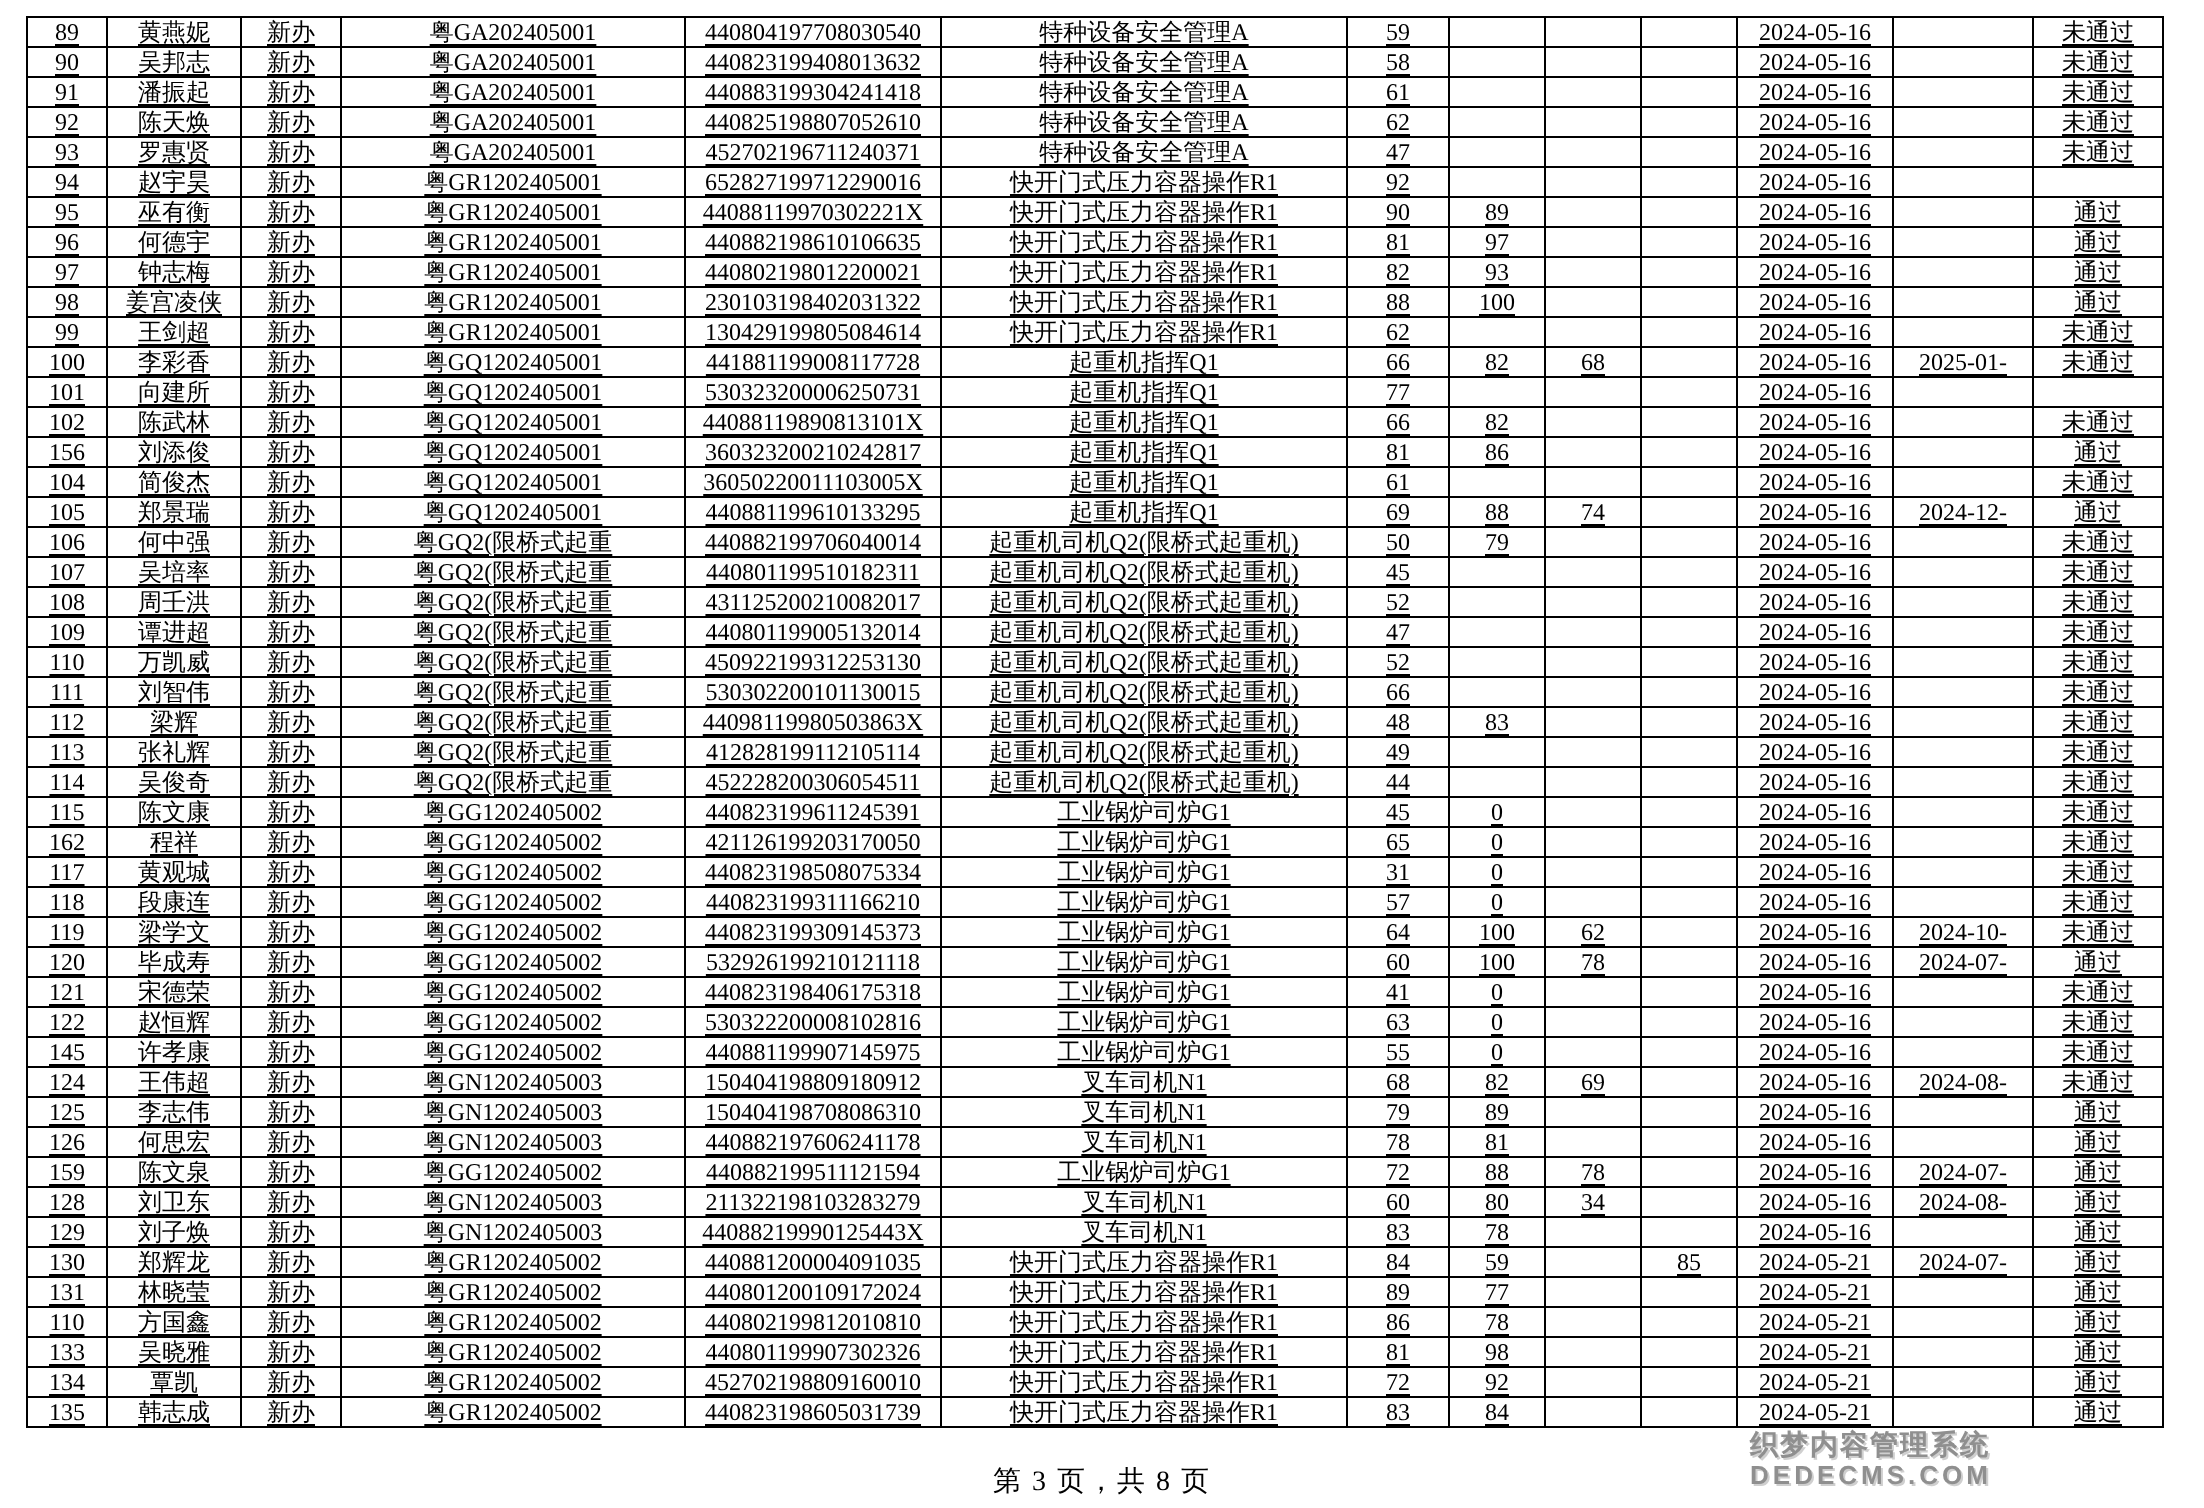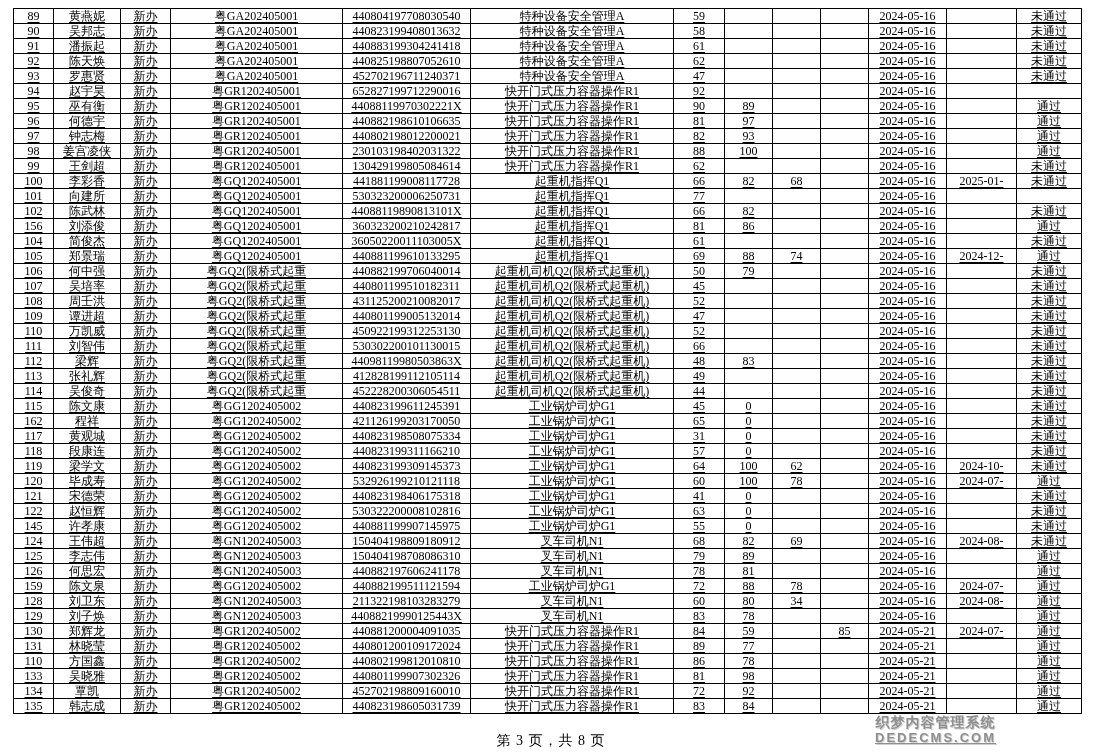--- a/index.html
+++ b/index.html
@@ -27,28 +27,28 @@
     text-decoration-thickness:1px;
     text-underline-offset:2px;
   }
   .page-footer{
     position:absolute;left:0;top:732px;width:1102px;
     text-align:center;font-size:14px;letter-spacing:1px;
     color:#000;
   }
   .watermark{
     position:absolute;right:6px;top:715px;
-    text-align:center;
+    text-align:left;
     color:#8f8f8f;font-weight:bold;
     font-family:"Liberation Sans","DejaVu Sans",sans-serif;
     text-shadow:1px 1px 0 #cfcfcf;
     line-height:15px;
   }
   .watermark .wm-line1{display:block;font-size:14px;letter-spacing:1px;}
-  .watermark .wm-line2{display:block;font-size:13px;letter-spacing:2px;text-decoration:underline;}
+  .watermark .wm-line2{display:block;font-size:13px;letter-spacing:2px;}
 </style>
 </head>
 <body>
 
 <div class="sheet">
 
   <table class="results">
     <colgroup>
       <col style="width:40px">
       <col style="width:67px">

